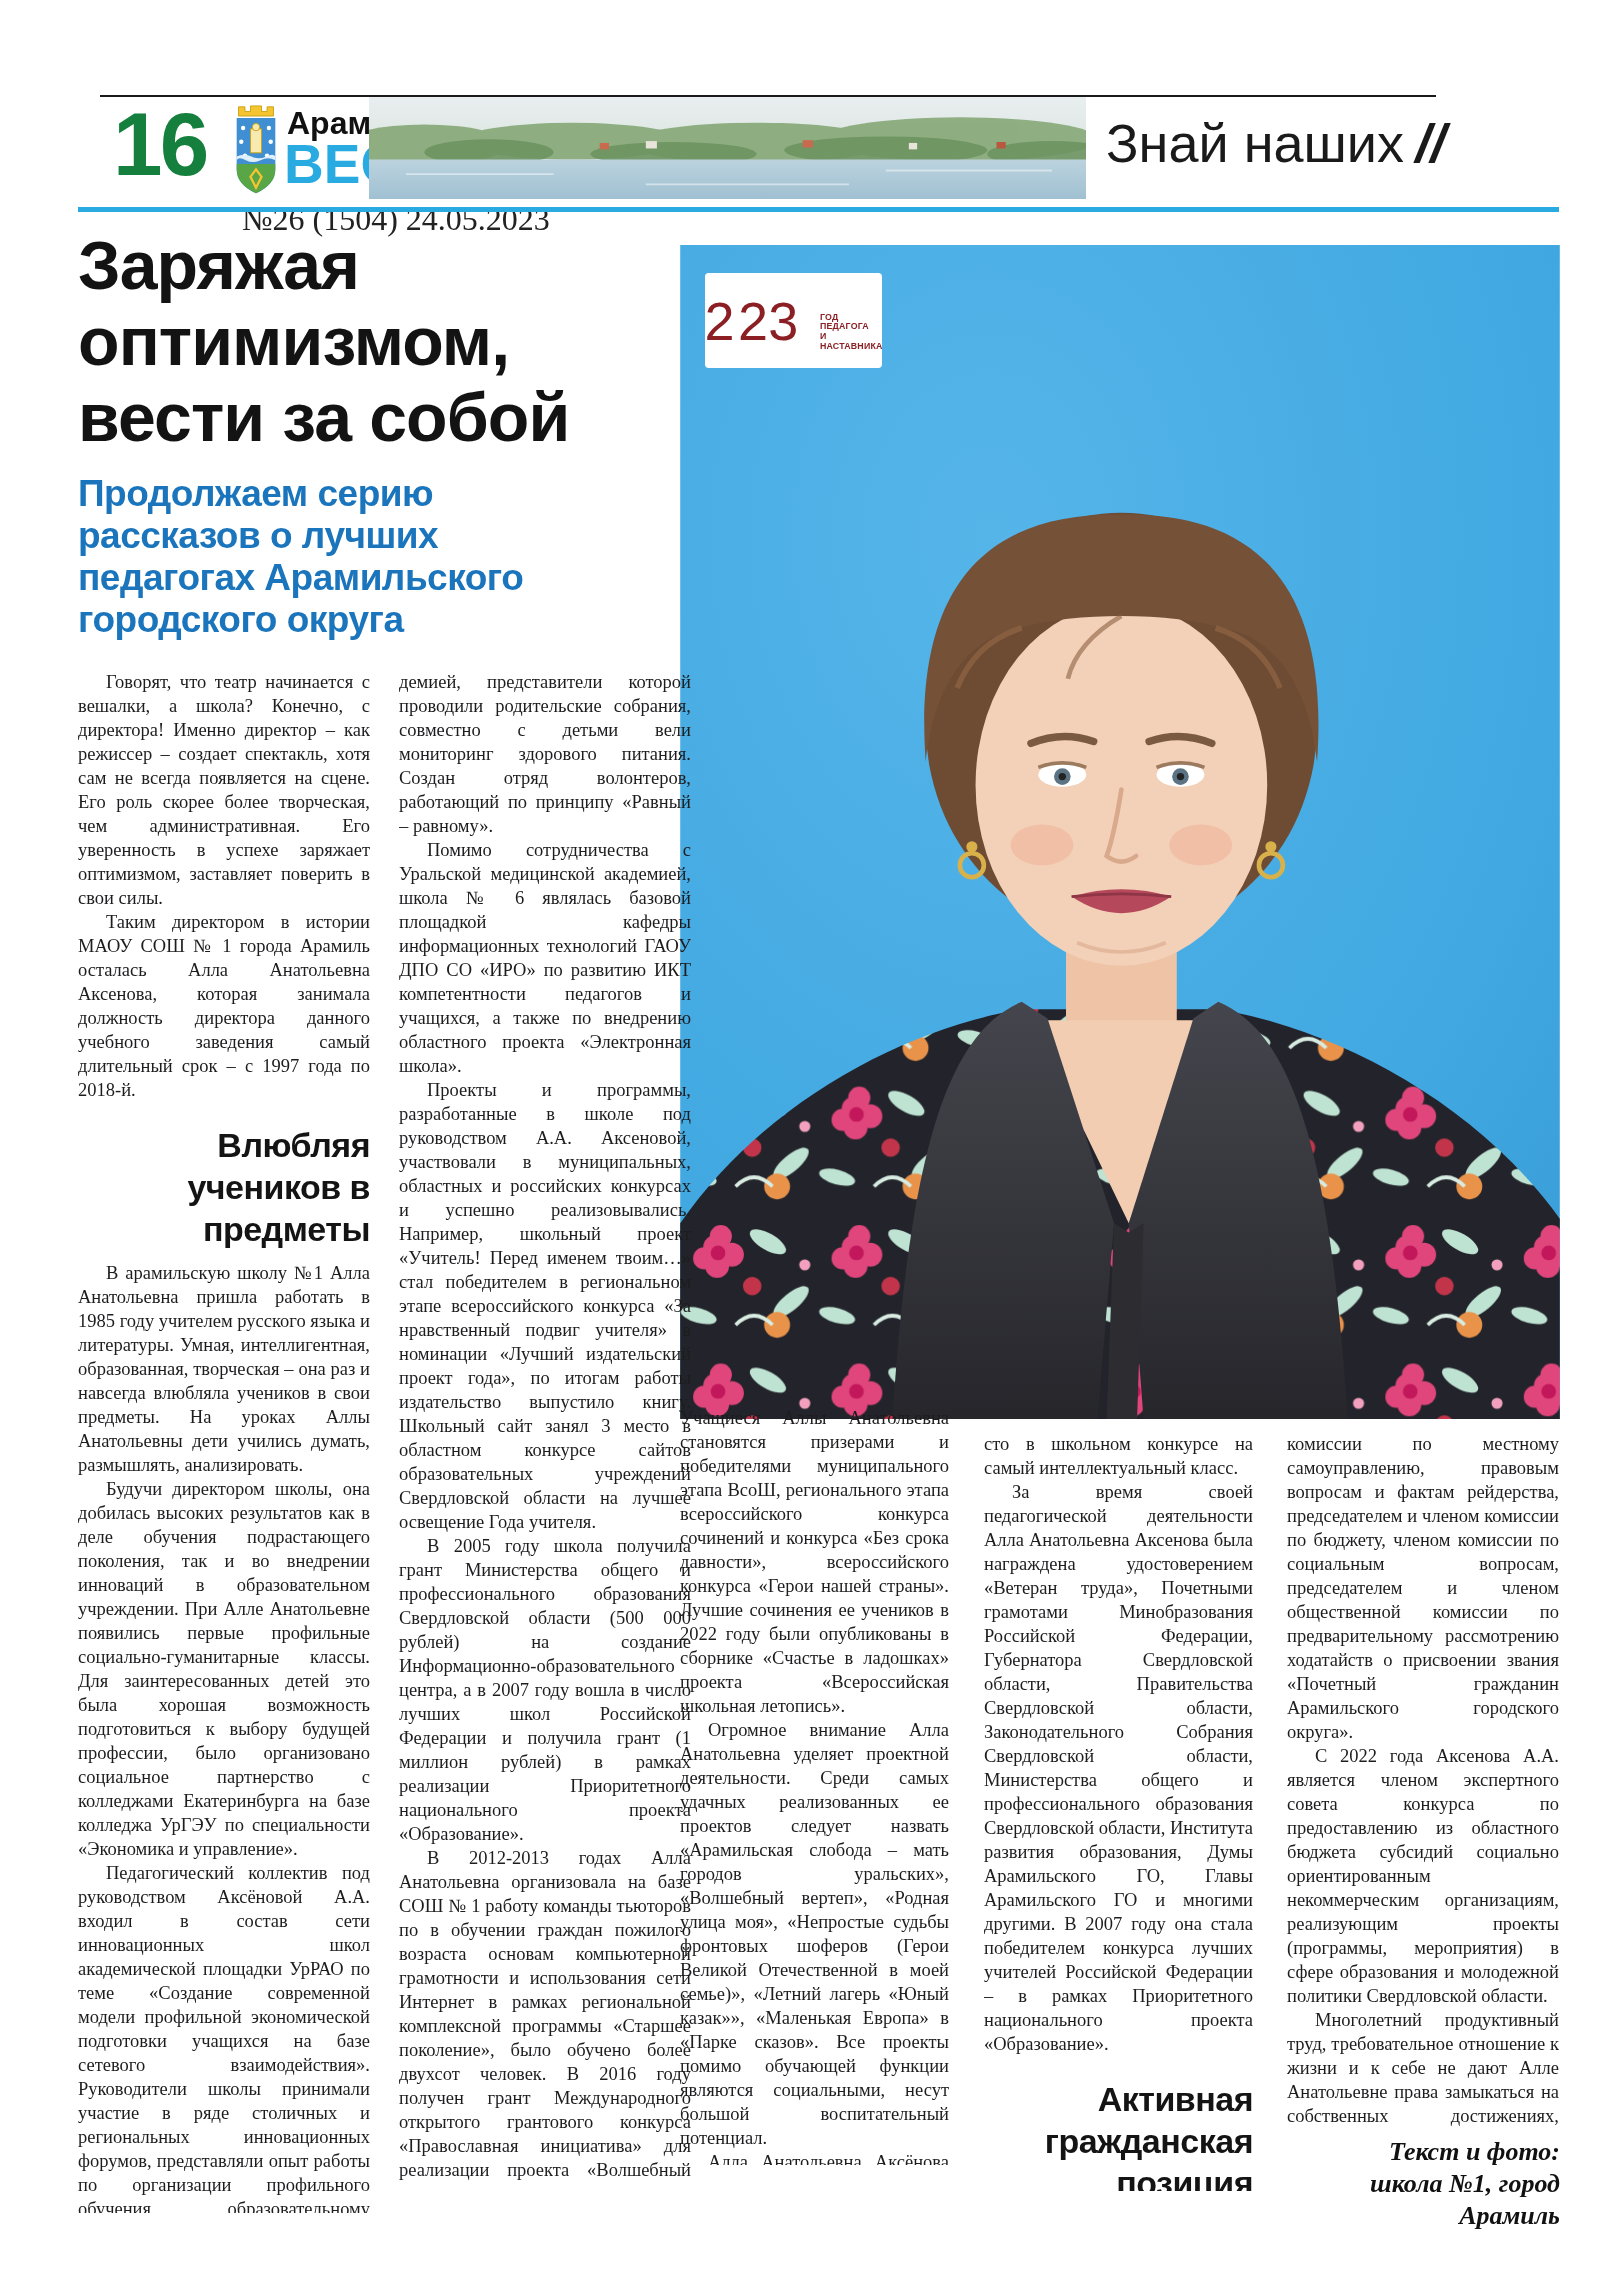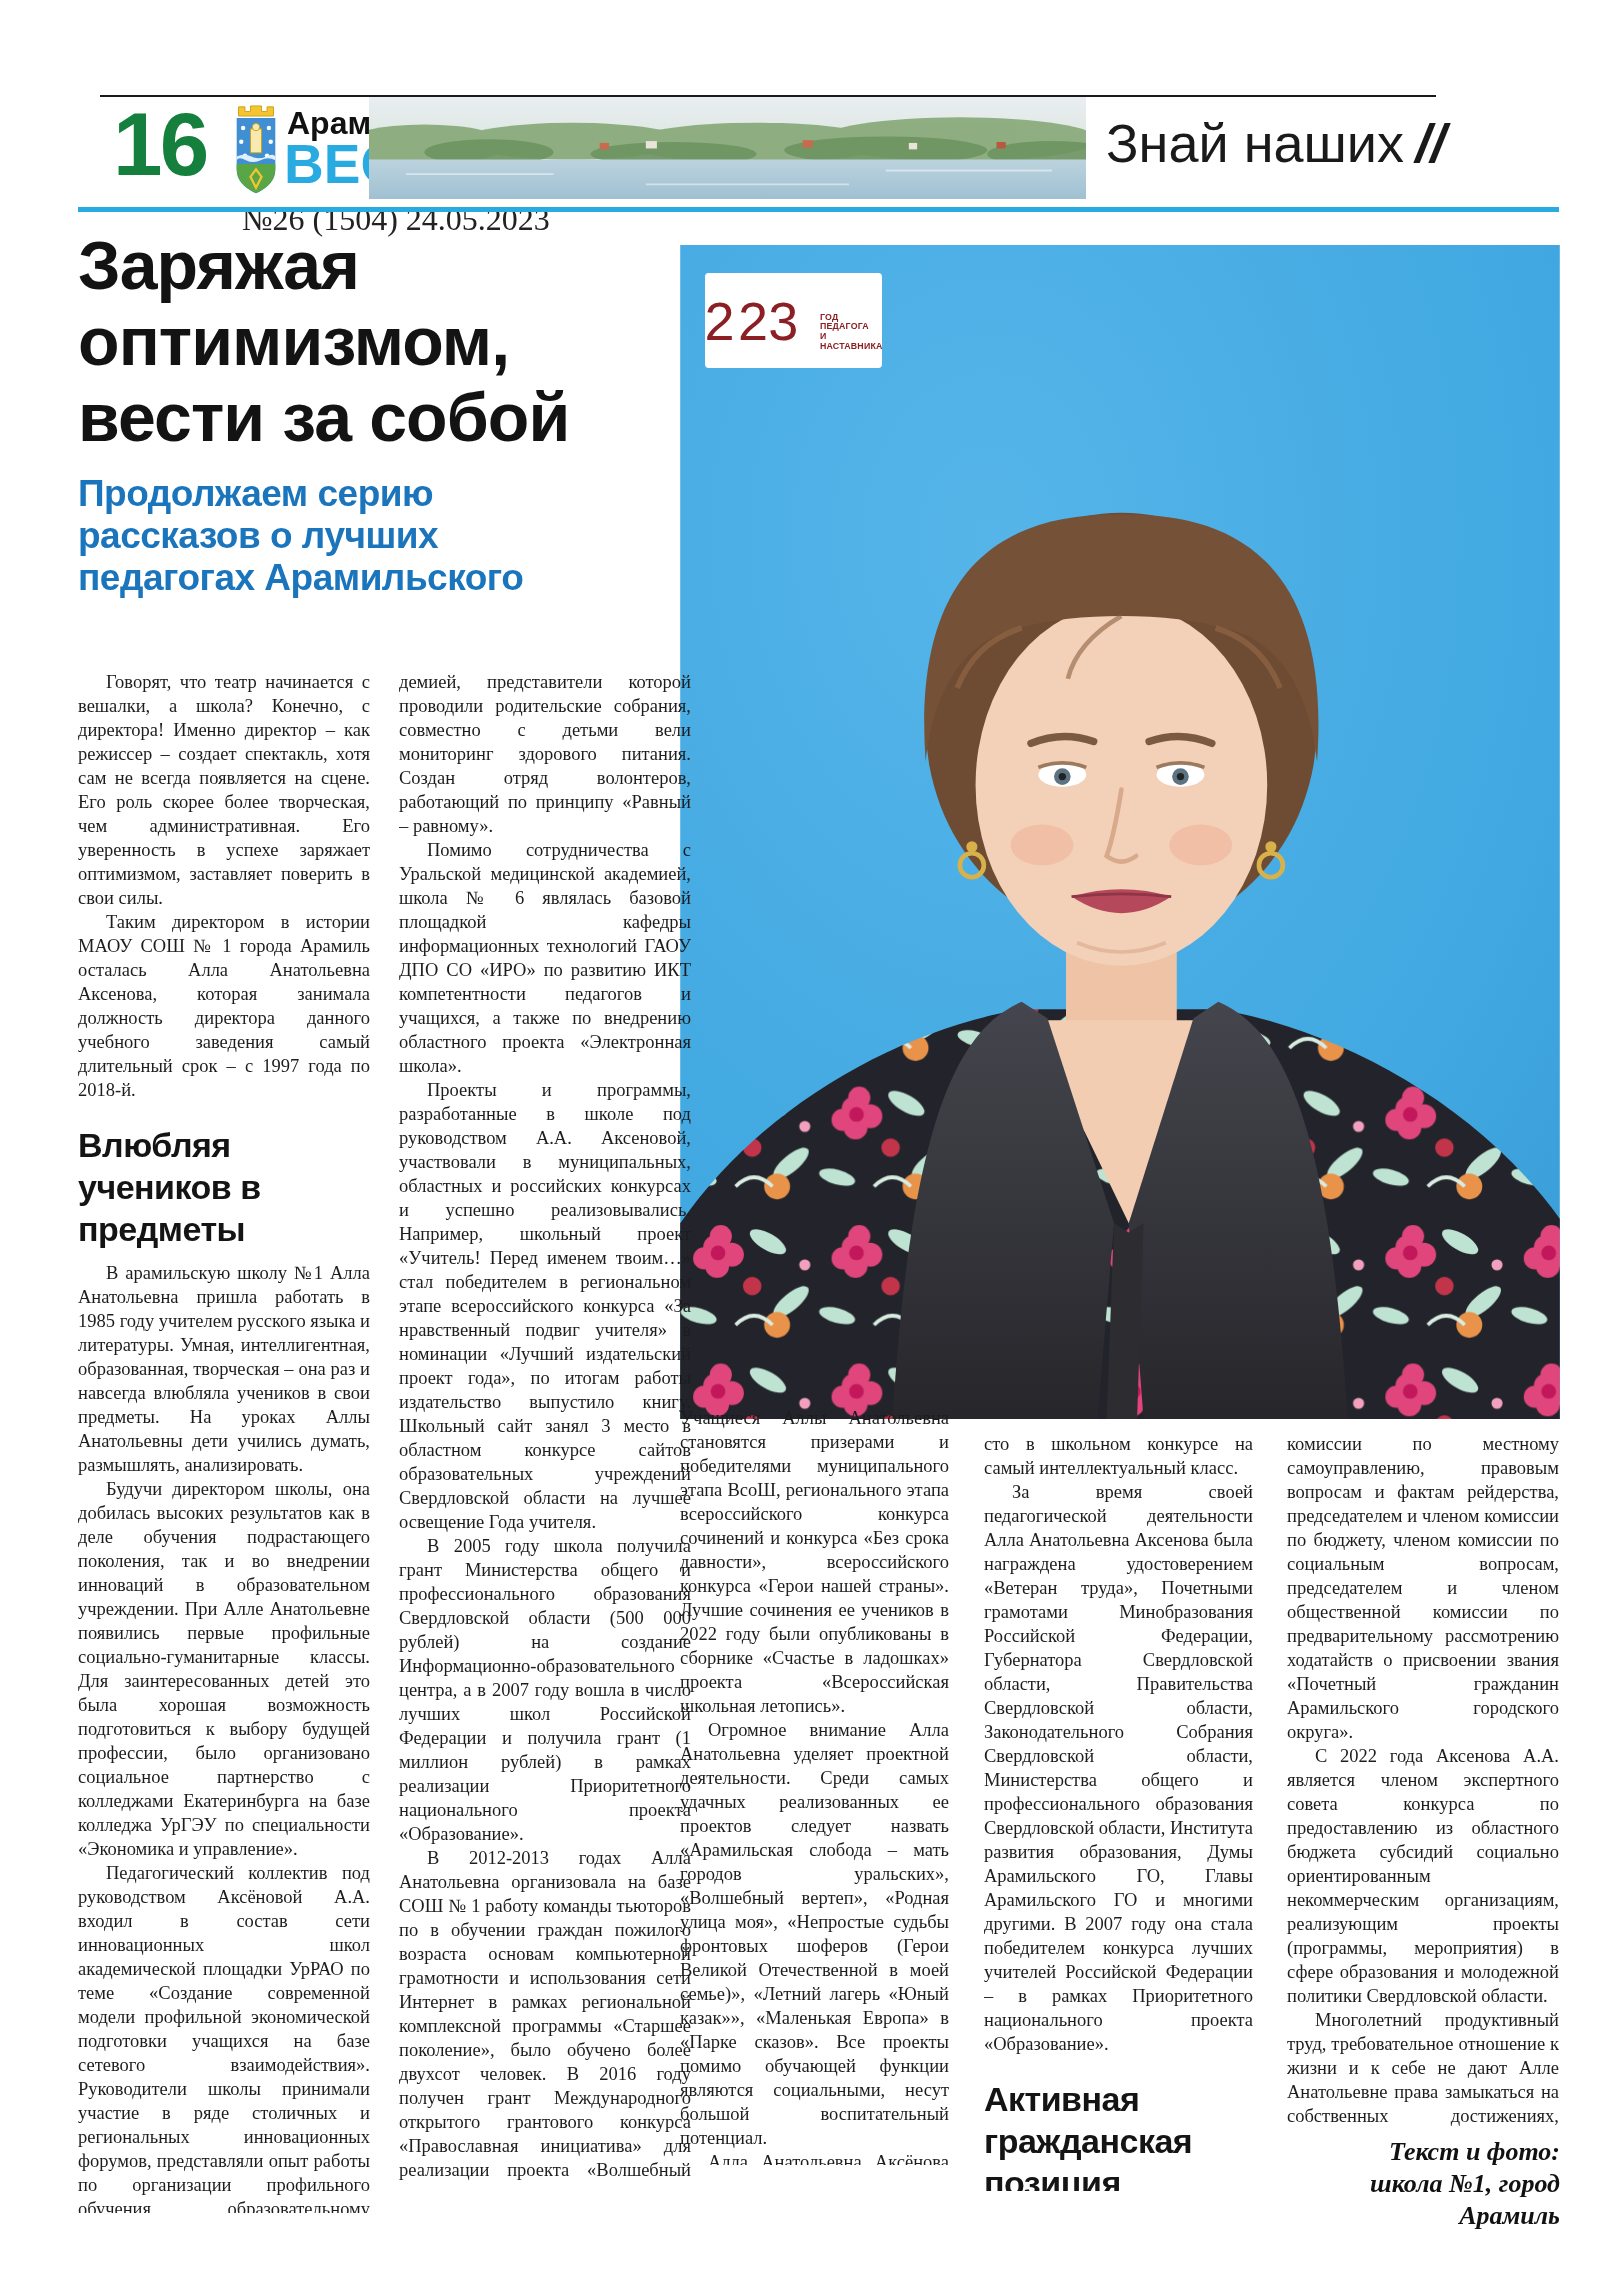--- a/index.html
+++ b/index.html
@@ -27,21 +27,21 @@
   #headline{left:78px;top:227px;width:591px;font-family:"Liberation Sans",sans-serif;
             font-weight:bold;font-size:68px;line-height:76px;letter-spacing:-0.9px;color:#131313;}
   #subhead{left:78px;top:473px;width:572px;font-family:"Liberation Sans",sans-serif;
            font-weight:bold;font-size:37px;line-height:42px;color:#1b75bc;letter-spacing:-0.5px;}
 
   
   .col{position:absolute;font-size:18.5px;line-height:24px;text-align:justify;overflow:hidden;}
   .col p{margin:0;text-indent:28px;}
   .col p.noindent{text-indent:0;}
   .col h2{font-family:"Liberation Sans",sans-serif;font-weight:bold;font-size:34px;
-          line-height:42px;letter-spacing:-0.5px;color:#141414;margin:22px 0 11px 0;text-align:left;}
+          line-height:42px;letter-spacing:-0.5px;color:#141414;margin:22px 0 11px 0;text-align:right;}
   #col1{left:78px;top:670px;width:292px;height:1543px;}
   #col2{left:399px;top:670px;width:292px;height:1521px;}
   #col3{left:680px;top:1406px;width:269px;height:759px;}
   #col4{left:984px;top:1432px;width:269px;height:759px;}
   #col5{left:1287px;top:1432px;width:272px;height:701px;}
 
   #credit{left:1274px;top:2136px;width:286px;text-align:right;
           font-weight:bold;font-style:italic;font-size:26px;line-height:32px;color:#111;}
 
   
@@ -129,20 +129,21 @@
 
   <div class="abs" id="headline">
       <div>Заряжая</div>
       <div>оптимизмом,</div>
       <div>вести за собой</div>
     </div>
   <div class="abs" id="subhead">
       <div>Продолжаем серию</div>
       <div>рассказов о лучших</div>
       <div>педагогах Арамильского</div>
+      <div>городского округа</div>
     </div>
 
   <div class="abs" id="photo">
     <svg width="880" height="1174" viewBox="0 0 953 1272">
       <defs>
         <radialGradient id="bgblue" cx="0.35" cy="0.25" r="1.1">
           <stop offset="0" stop-color="#55b5e9"></stop>
             <stop offset="0.6" stop-color="#41a8e1"></stop>
             <stop offset="1" stop-color="#3597d2"></stop>
         </radialGradient>

